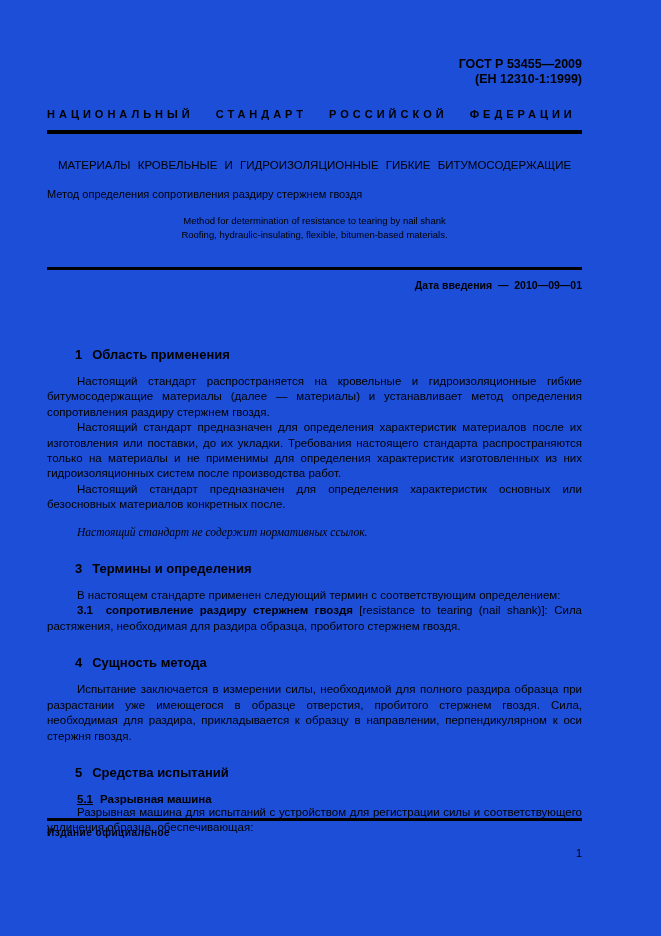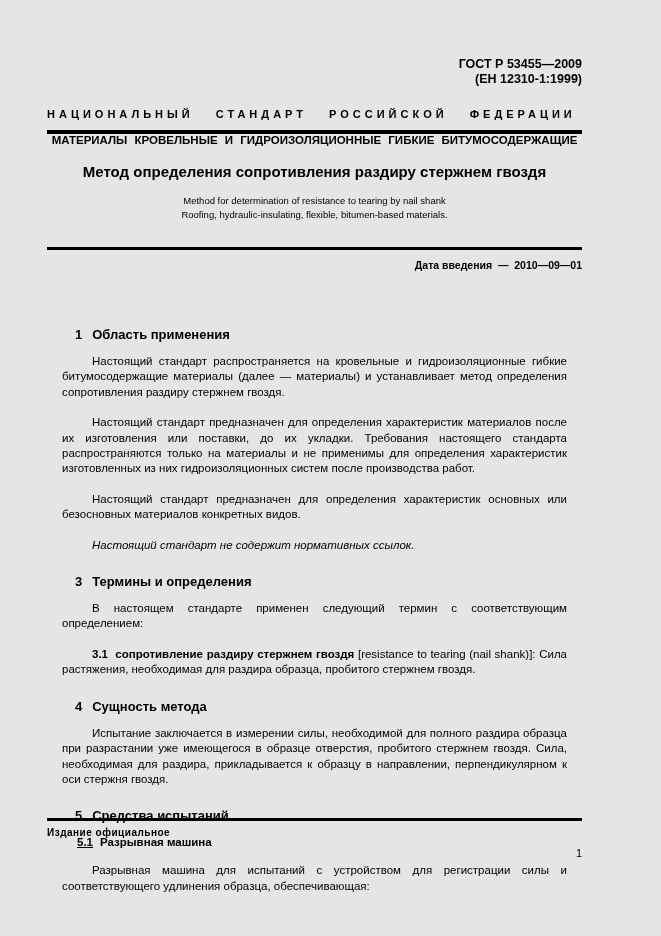--- a/index.html
+++ b/index.html
@@ -4,21 +4,21 @@
 <style>
   html, body {
     margin: 0;
     padding: 0;
     background: #ffffff;
   }
   .page {
     position: relative;
     width: 661px;
     height: 936px;
-    background: #e5e5e5;
+    background: #1d4ed8;
     color: #000000;
     font-family: "Liberation Sans", sans-serif;
     overflow: hidden;
     box-sizing: border-box;
   }
   .content {
     position: absolute;
     left: 47px;
     width: 535px;
     top: 0;
@@ -43,30 +43,30 @@
     height: 4px;
     background: #000000;
     margin-top: 10px;
   }
   .rule2 {
     height: 3px;
     background: #000000;
     margin-top: 26px;
   }
   .title-main {
+    margin-top: 25px;
     text-align: center;
-    font-weight: bold;
+    font-weight: normal;
     font-size: 11.5px;
     word-spacing: 4px;
   }
   .title-sub {
     margin-top: 17px;
-    text-align: center;
-    font-weight: bold;
-    font-size: 15px;
+    font-weight: normal;
+    font-size: 11px;
   }
   .title-en {
     margin-top: 14px;
     text-align: center;
     font-size: 9.5px;
     line-height: 13.5px;
   }
   .intro-date {
     margin-top: 9px;
     text-align: right;
@@ -74,28 +74,28 @@
     font-size: 10.5px;
   }
   .sec-h {
     margin: 21px 0 0 28px;
     font-weight: bold;
     font-size: 13px;
   }
   .sec-h .num { margin-right: 10px; }
   .sec-h-first { margin-top: 56px; }
   .body-p {
-    margin: 15px;
+    margin: 0;
     font-size: 11.5px;
     line-height: 15.4px;
     text-align: justify;
     text-indent: 30px;
   }
   .gap-after-h { margin-top: 12px; }
-  .italic-p { font-style: italic; }
+  .italic-p { font-style: italic; font-family: Liberation Serif, serif; }
   .sub-h {
     margin: 13px 0 0 0;
     font-weight: bold;
     font-size: 11.5px;
     text-indent: 30px;
   }
   .sub-h .num { margin-right: 7px; text-decoration: underline; }
   .footer-rule {
     position: absolute;
     left: 47px;
@@ -142,21 +142,21 @@
       <div>Roofing, hydraulic-insulating, flexible, bitumen-based materials.</div>
     </div>
 
     <div class="rule2"></div>
 
     <div class="intro-date">Дата введения&nbsp; —&nbsp; 2010—09—01</div>
 
     <h2 class="sec-h sec-h-first"><span class="num">1</span><span>Область применения</span></h2>
     <p class="body-p gap-after-h">Настоящий стандарт распространяется на кровельные и гидроизоляционные гибкие битумосодержащие материалы (далее — материалы) и устанавливает метод определения сопротивления раздиру стержнем гвоздя.</p>
     <p class="body-p">Настоящий стандарт предназначен для определения характеристик материалов после их изготовления или поставки, до их укладки. Требования настоящего стандарта распространяются только на материалы и не применимы для определения характеристик изготовленных из них гидроизоляционных систем после производства работ.</p>
-    <p class="body-p">Настоящий стандарт предназначен для определения характеристик основных или безосновных материалов конкретных видов.</p>
+    <p class="body-p">Настоящий стандарт предназначен для определения характеристик основных или безосновных материалов конкретных после.</p>
 
     <p class="body-p italic-p gap-after-h">Настоящий стандарт не содержит нормативных ссылок.</p>
 
     <h2 class="sec-h"><span class="num">3</span><span>Термины и определения</span></h2>
     <p class="body-p gap-after-h">В настоящем стандарте применен следующий термин с соответствующим определением:</p>
     <p class="body-p"><b>3.1&nbsp; сопротивление раздиру стержнем гвоздя</b><span> [resistance to tearing (nail shank)]: Сила растяжения, необходимая для раздира образца, пробитого стержнем гвоздя.</span></p>
 
     <h2 class="sec-h"><span class="num">4</span><span>Сущность метода</span></h2>
     <p class="body-p gap-after-h">Испытание заключается в измерении силы, необходимой для полного раздира образца при разрастании уже имеющегося в образце отверстия, пробитого стержнем гвоздя. Сила, необходимая для раздира, прикладывается к образцу в направлении, перпендикулярном к оси стержня гвоздя.</p>
 

